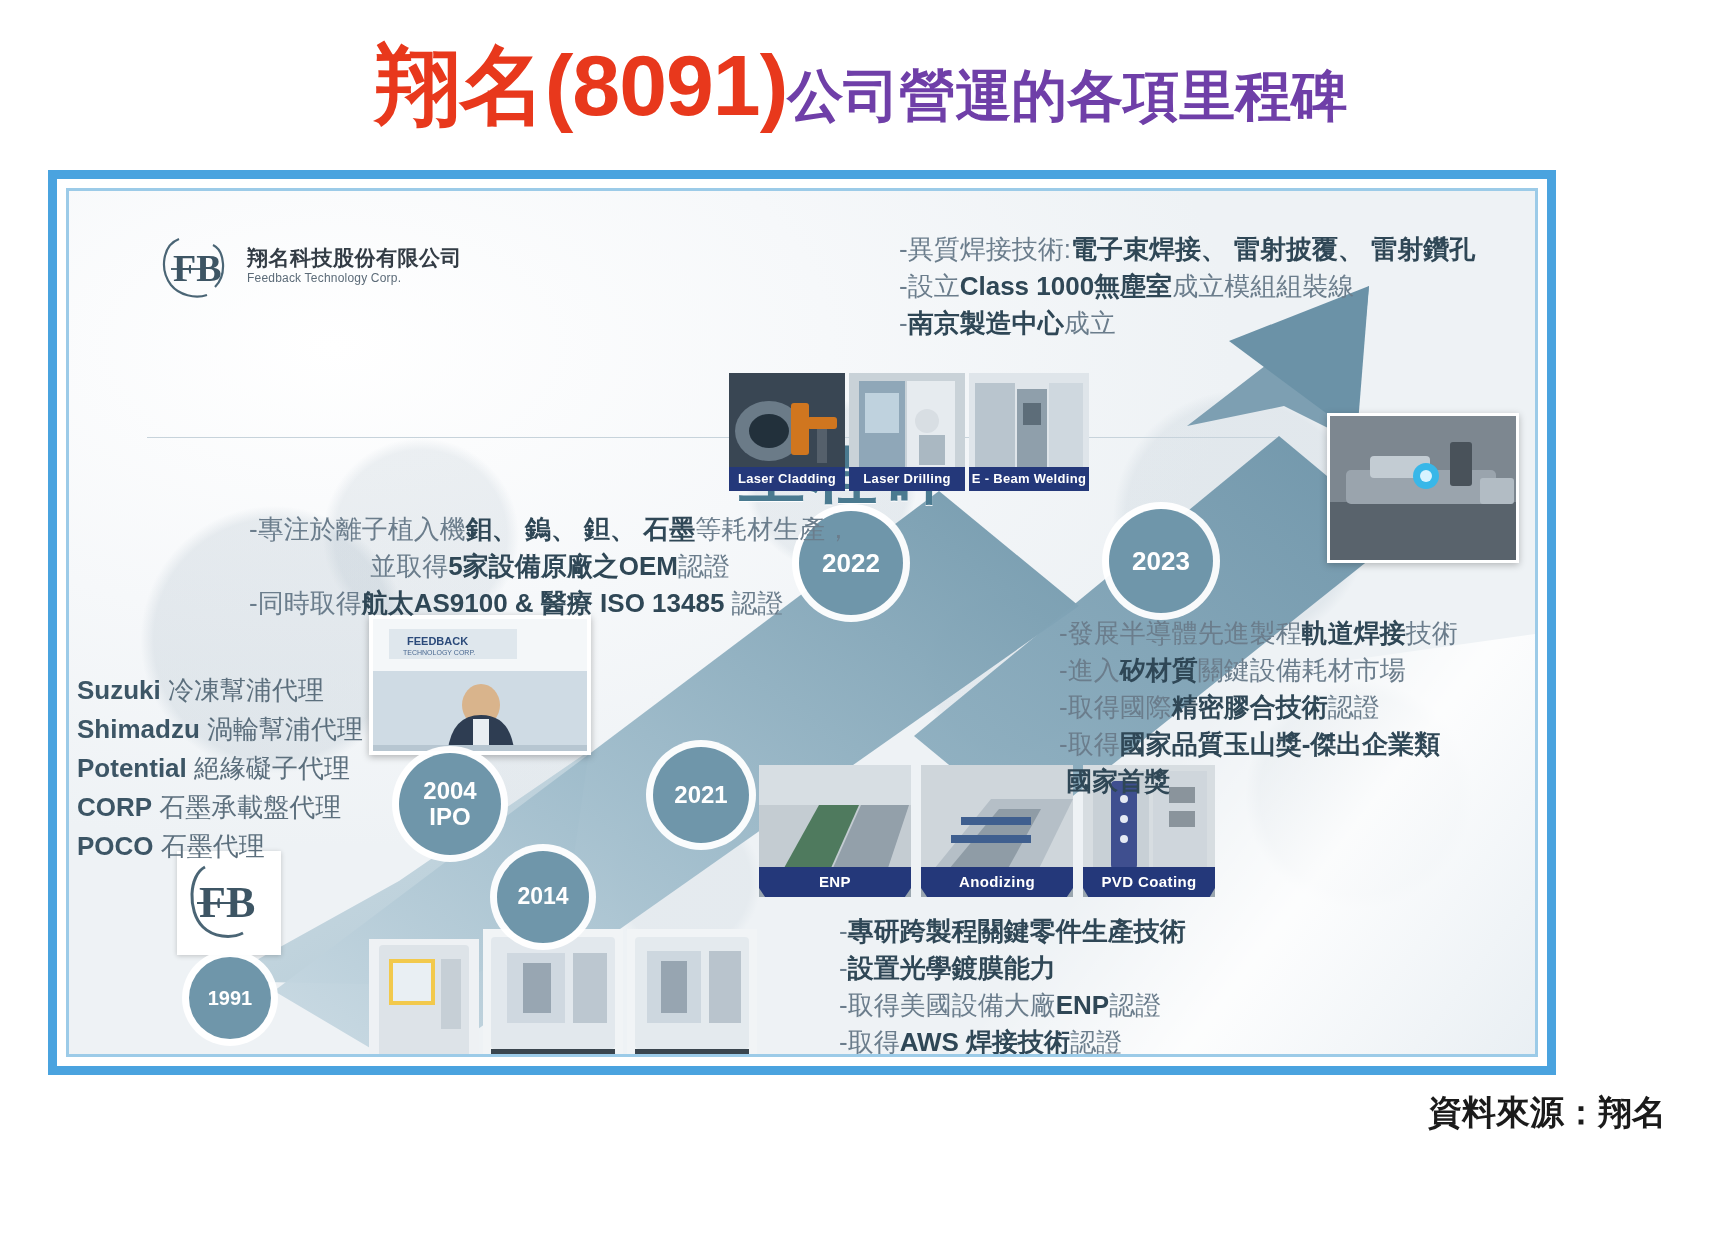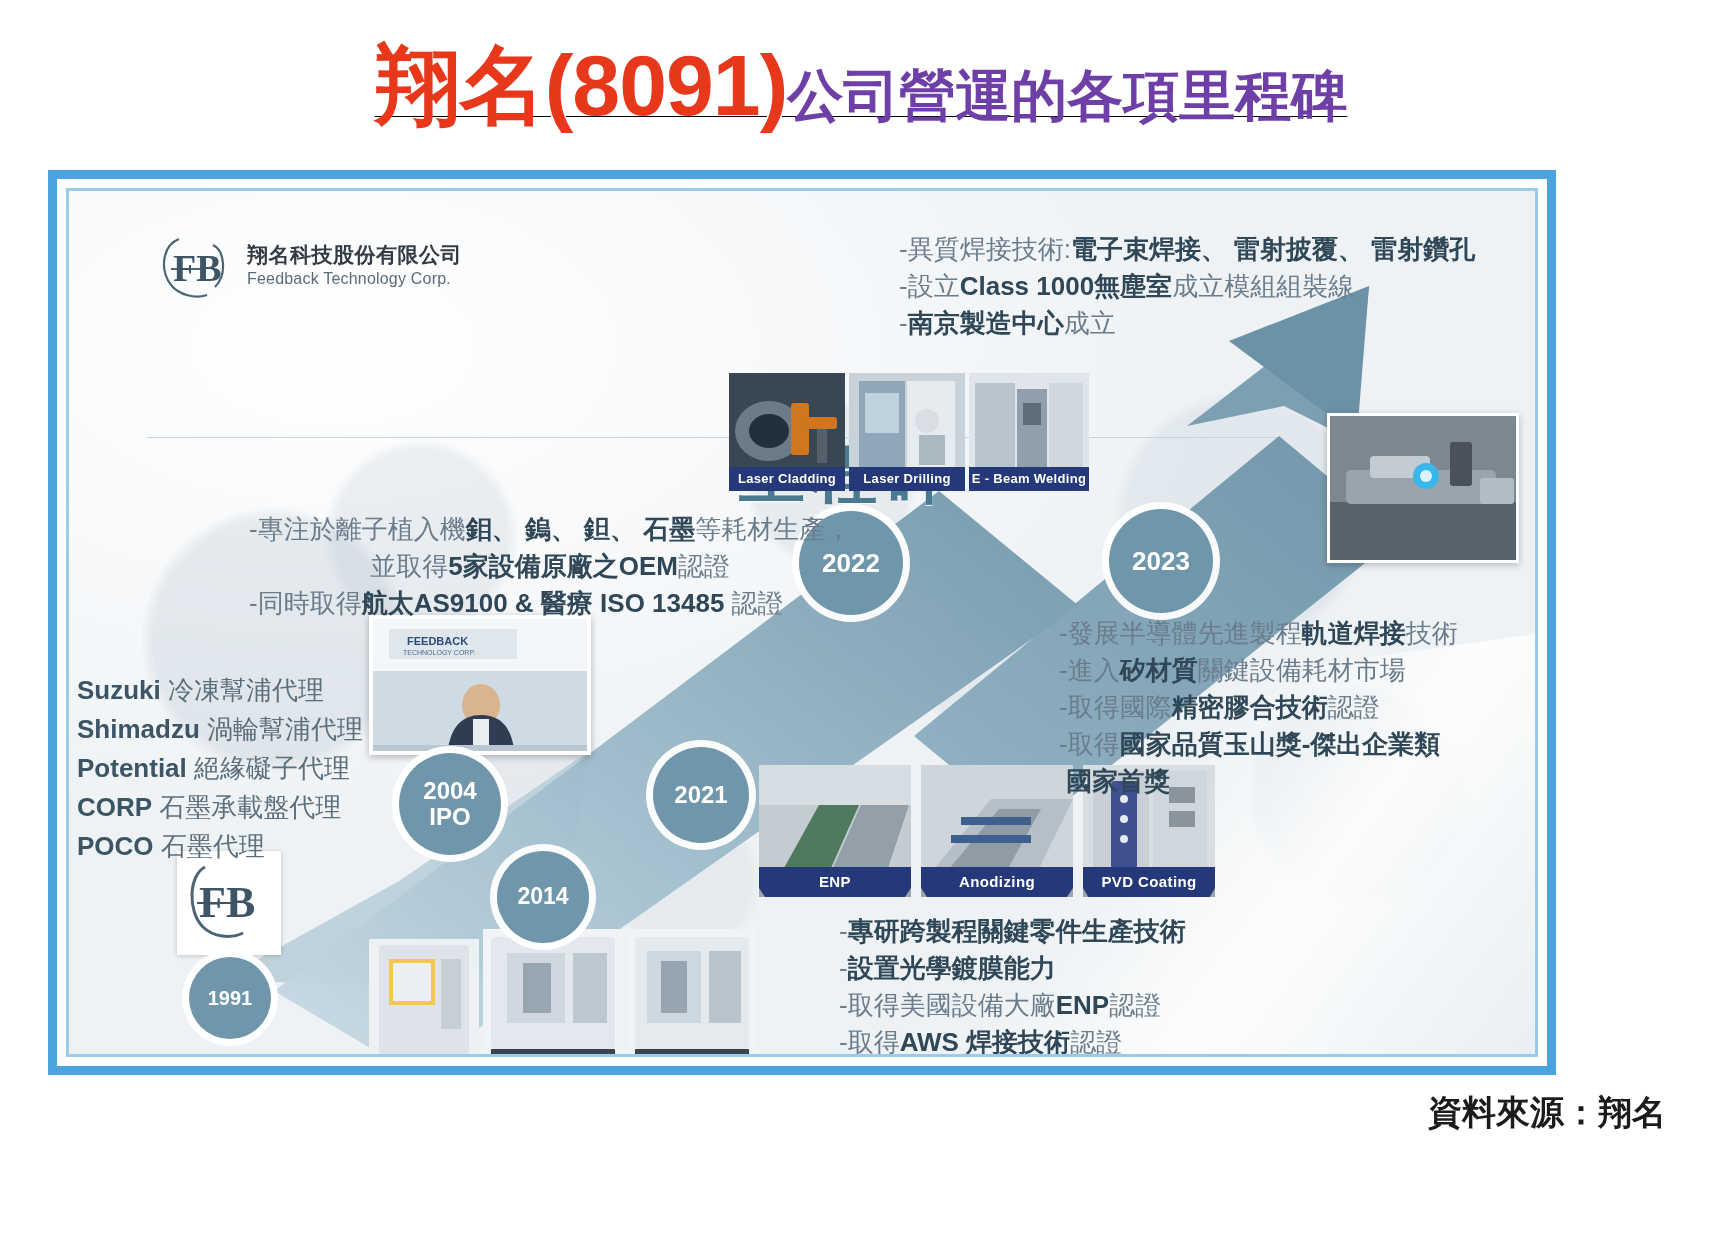--- a/index.html
+++ b/index.html
@@ -7,21 +7,21 @@
     width: 1722px; height: 1256px;
     background: #ffffff;
     font-family: "Liberation Sans", "DejaVu Sans", sans-serif;
     overflow: hidden;
   }
   #root { position: relative; width: 1722px; height: 1256px; }
 
   
   .title-row {
     position: absolute; left: 0; top: 28px; width: 1722px;
-    text-align: center; white-space: nowrap; text-decoration: underline;
+    text-align: center; white-space: nowrap;
   }
   .title-main {
     font-size: 86px; font-weight: 700; color: #E8381C;
     letter-spacing: -1px; vertical-align: baseline;
   }
   .title-sub {
     font-size: 56px; font-weight: 700; color: #6F3FA8;
     vertical-align: baseline; letter-spacing: 0px;
   }
 
@@ -60,21 +60,21 @@
     position:absolute; right:-40px; bottom:-40px; width:620px; height:420px;
     background: linear-gradient(135deg, rgba(255,255,255,0) 30%, rgba(255,255,255,.85) 55%, rgba(226,234,240,.7) 100%);
     transform: rotate(-8deg);
     pointer-events:none;
   }
 
   
   .logo-block { position: absolute; left: 88px; top: 40px; display: flex; align-items: center; gap: 12px; }
   .fb-mark { width: 78px; height: 70px; }
   .logo-text .cn { font-size: 21px; font-weight: 700; color: #333c45; line-height: 1.25; letter-spacing: .5px;}
-  .logo-text .en { font-size: 16px; color: #5c6b78; line-height: 1.3; letter-spacing: .2px;}
+  .logo-text .en { font-size: 12px; color: #5c6b78; line-height: 1.3; letter-spacing: .2px;}
   .header-rule { position:absolute; left: 78px; top: 246px; width: 1130px; height: 1px; background: #c7d3db; }
 
   
   .milestone-heading {
     position: absolute; left: 670px; top: 238px;
     font-size: 66px; font-weight: 700; color: #4a7a90;
     letter-spacing: 6px; text-shadow: 0 1px 0 rgba(255,255,255,.9);
   }
 
   

